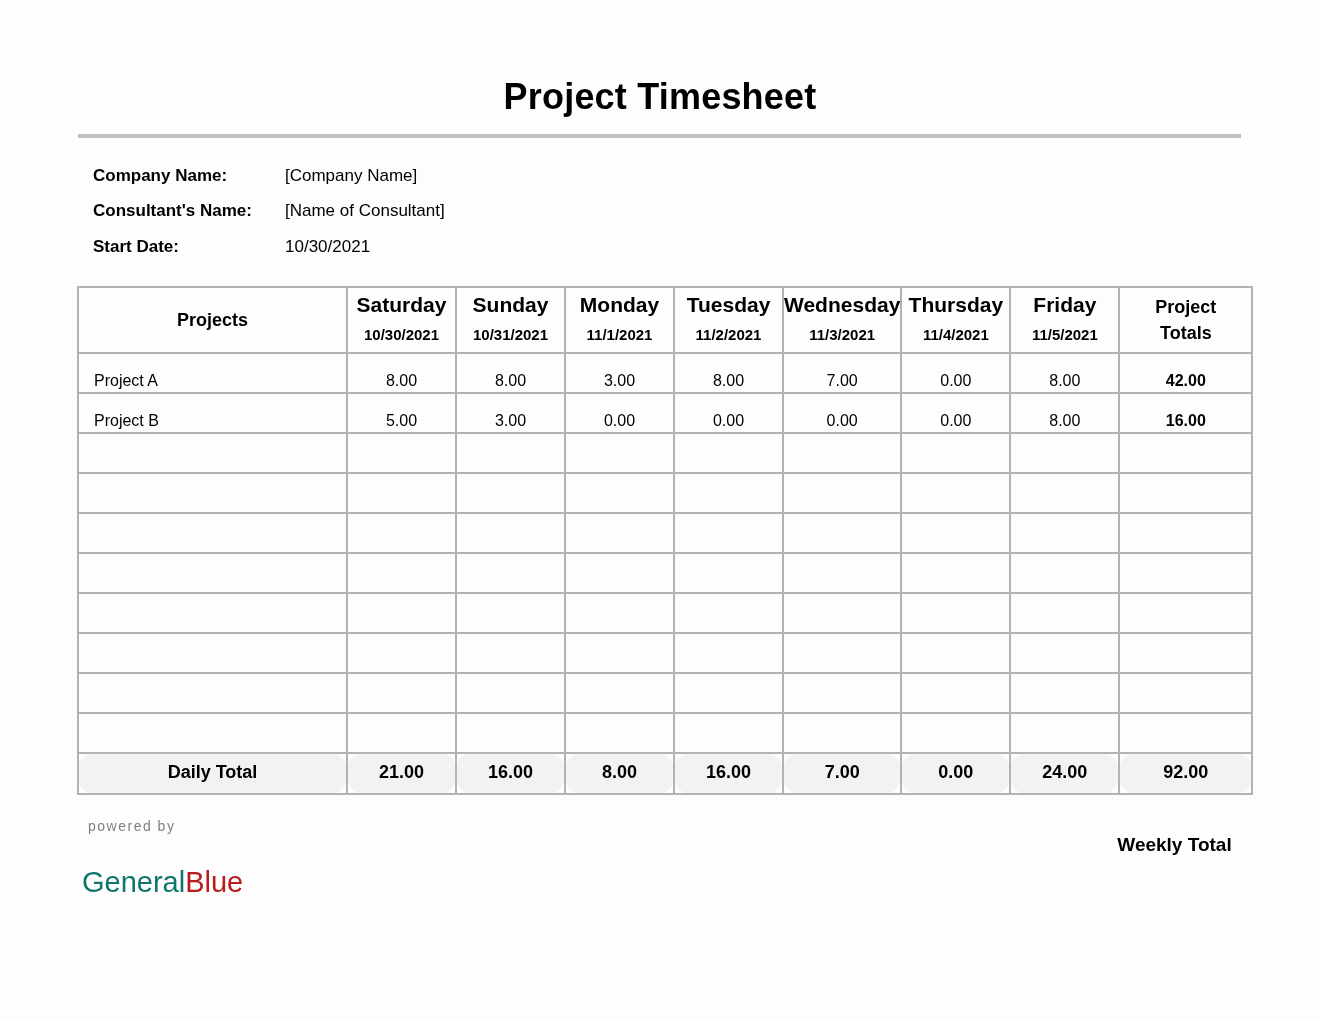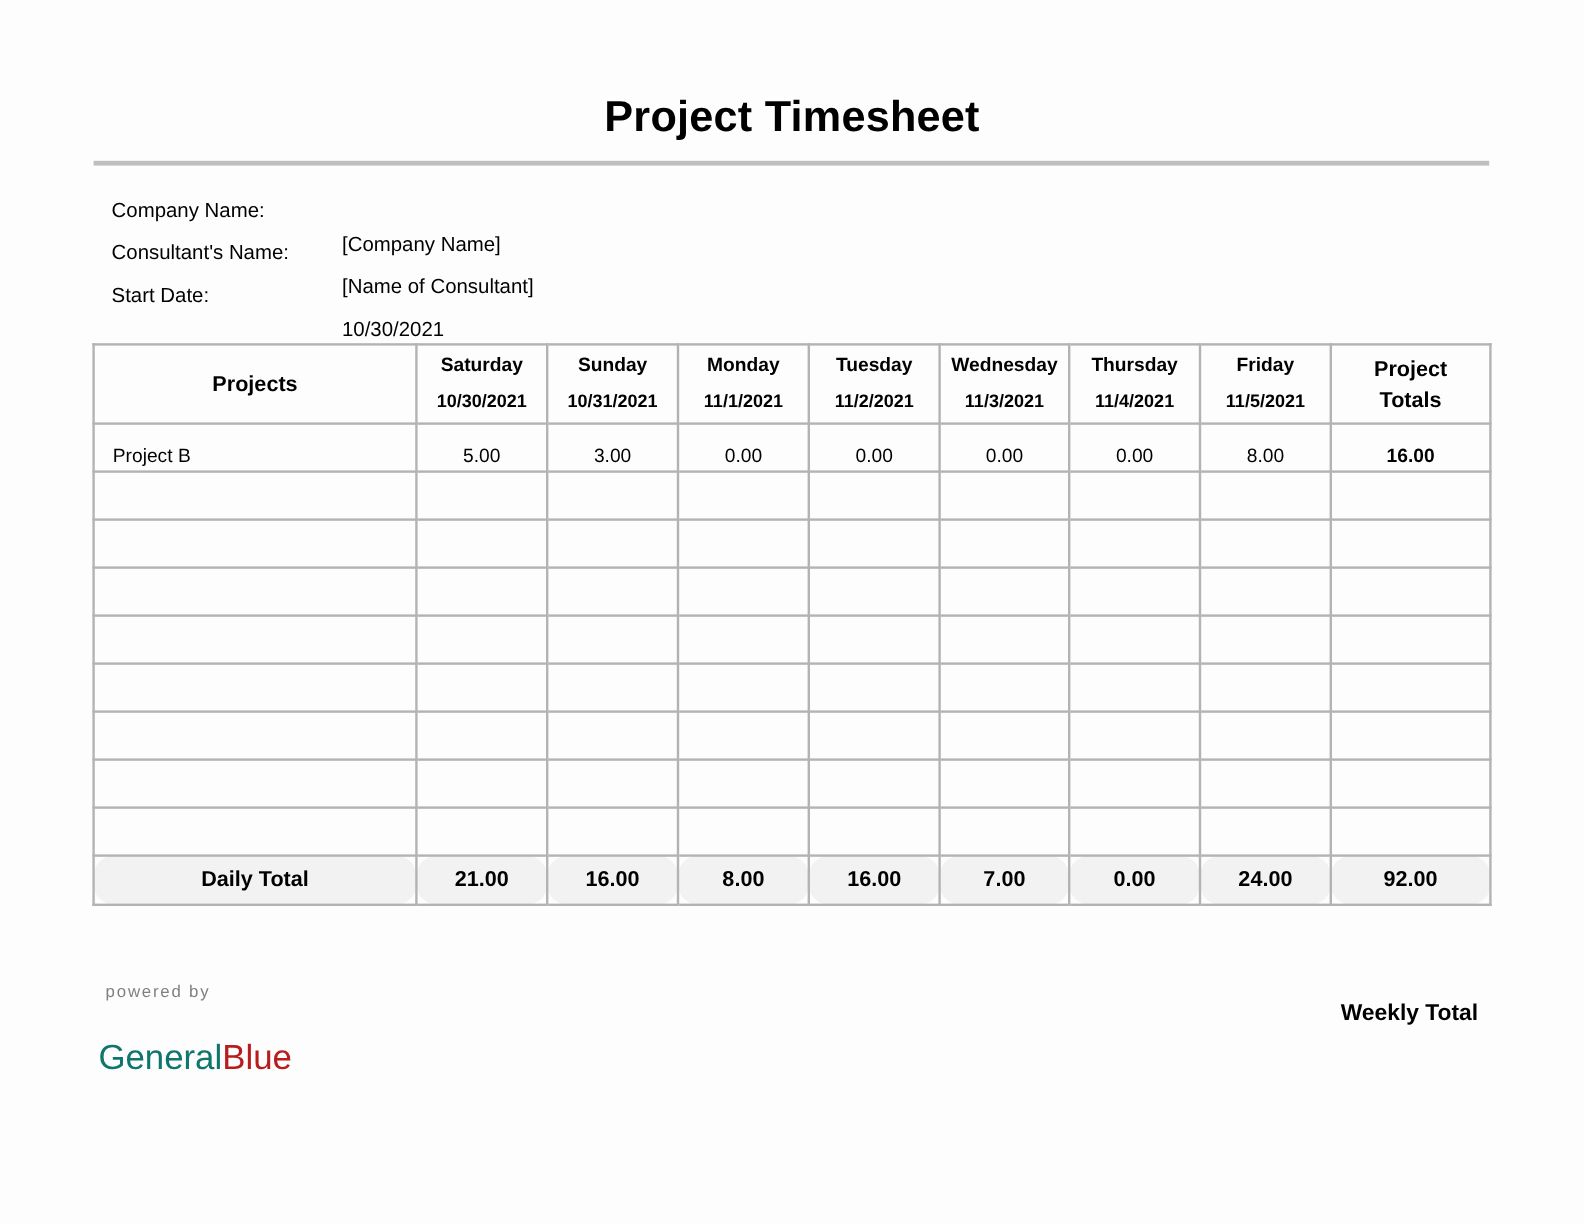--- a/index.html
+++ b/index.html
@@ -1,25 +1,25 @@
 <!DOCTYPE html>
 <html><head>
 <meta charset="utf-8">
 <style>
   html, body { margin:0; padding:0; background:#fdfdfd; }
   body { width:1320px; height:1020px; position:relative; font-family:"Liberation Sans", "DejaVu Sans", sans-serif; color:#000; overflow:hidden; }
   .title { position:absolute; left:0; width:1320px; top:76px; text-align:center; font-size:36px; font-weight:bold; letter-spacing:0.2px; }
   .rule { position:absolute; left:78px; width:1163px; top:134px; height:4px; background:#bfbfbf; }
   .info { position:absolute; left:93px; font-size:17px; }
-  .info .lbl { position:absolute; left:0; font-weight:normal; white-space:nowrap; }
-  .info .val { position:absolute; left:192px; white-space:nowrap;margin-top:28px; }
+  .info .lbl { position:absolute; left:0; font-weight:bold; white-space:nowrap; }
+  .info .val { position:absolute; left:192px; white-space:nowrap; }
   table.ts { position:absolute; left:77px; top:286px; border-collapse:collapse; table-layout:fixed; font-size:16px; }
   table.ts td, table.ts th { border:2px solid #b3b3b3; padding:0; }
   table.ts th { font-weight:bold; text-align:center; vertical-align:middle; height:64px; }
-  th .day { display:block; font-size:16px; line-height:20px; }
+  th .day { display:block; font-size:21px; line-height:20px; }
   th .date { display:block; font-size:15px; line-height:20px; margin-top:10px; }
   th.proj-h { text-align:left; padding-left:15px; font-size:18px; }
   th.tot-h { font-size:18px; line-height:26px; }
   td { height:36px; vertical-align:bottom; text-align:center; padding-bottom:2px !important; }
   td.name { text-align:left; padding-left:15px !important; }
   td.bold { font-weight:bold; }
   tr.totals td { background:#f2f2f2; font-weight:bold; font-size:18px; vertical-align:middle; height:37px;border-radius:17px; }
   .weekly { position:absolute; left:1108px; width:133px; top:834px; text-align:center; font-size:19px; font-weight:bold; }
   .powered { position:absolute; left:88px; top:818px; font-size:14px; color:#808080; letter-spacing:1.5px; }
   .brand { position:absolute; left:82px; top:866px; font-size:29px; }
@@ -89,20 +89,31 @@
           <span class="date">11/5/2021</span>
         </th>
       <th class="tot-h">
           <span style="display:block">Project</span>
           <span style="display:block">Totals</span>
         </th>
     </tr>
   </thead>
   <tbody id="tbody">
       <tr>
+        <td class="name">Project A</td>
+        <td>8.00</td>
+        <td>8.00</td>
+        <td>3.00</td>
+        <td>8.00</td>
+        <td>7.00</td>
+        <td>0.00</td>
+        <td>8.00</td>
+        <td class="bold">42.00</td>
+      </tr>
+      <tr>
         <td class="name">Project B</td>
         <td>5.00</td>
         <td>3.00</td>
         <td>0.00</td>
         <td>0.00</td>
         <td>0.00</td>
         <td>0.00</td>
         <td>8.00</td>
         <td class="bold">16.00</td>
       </tr>

